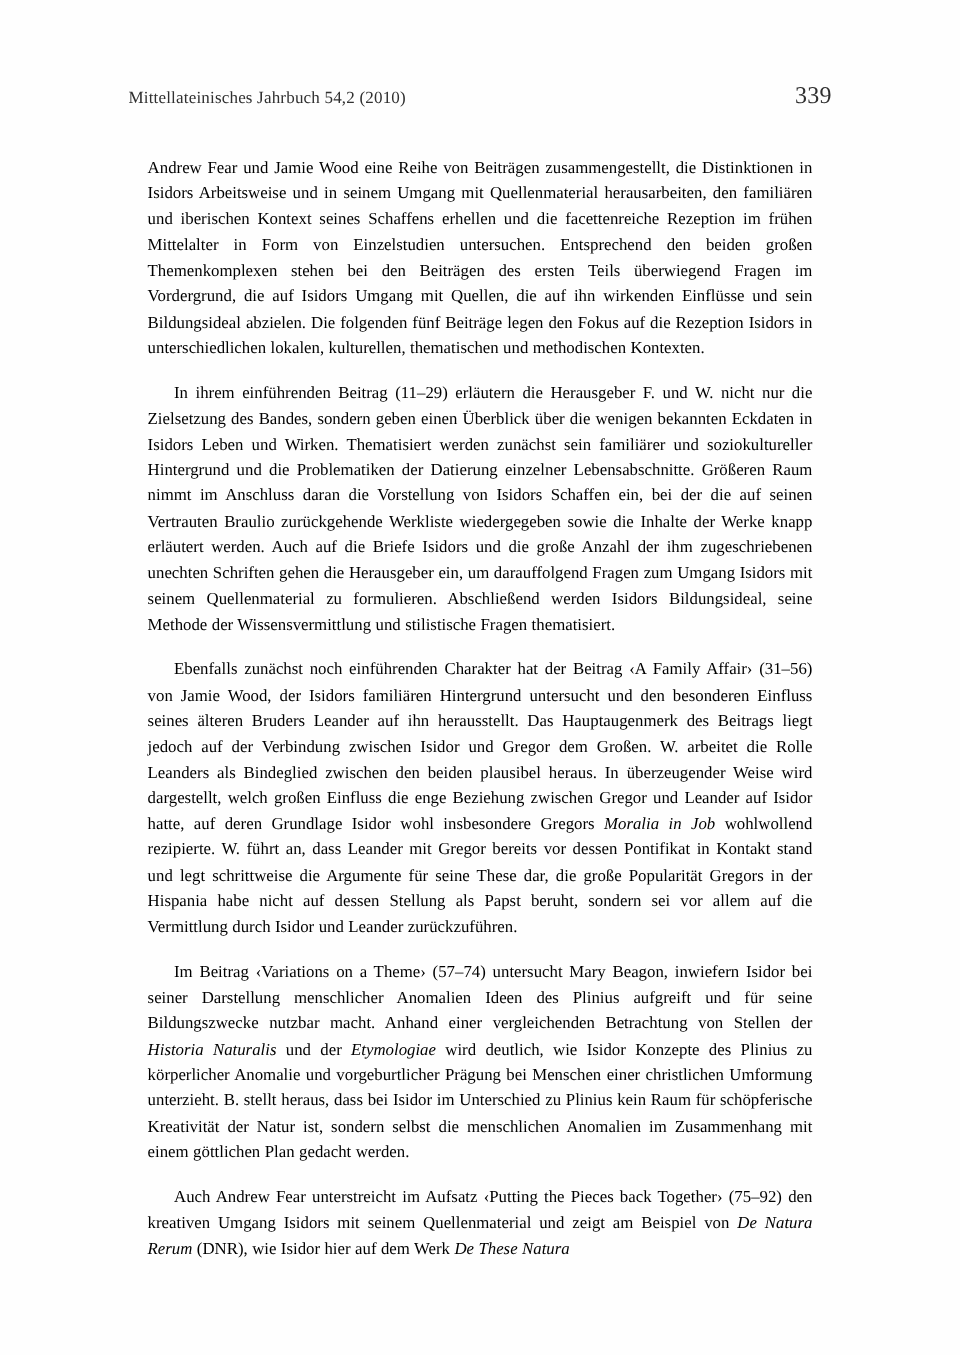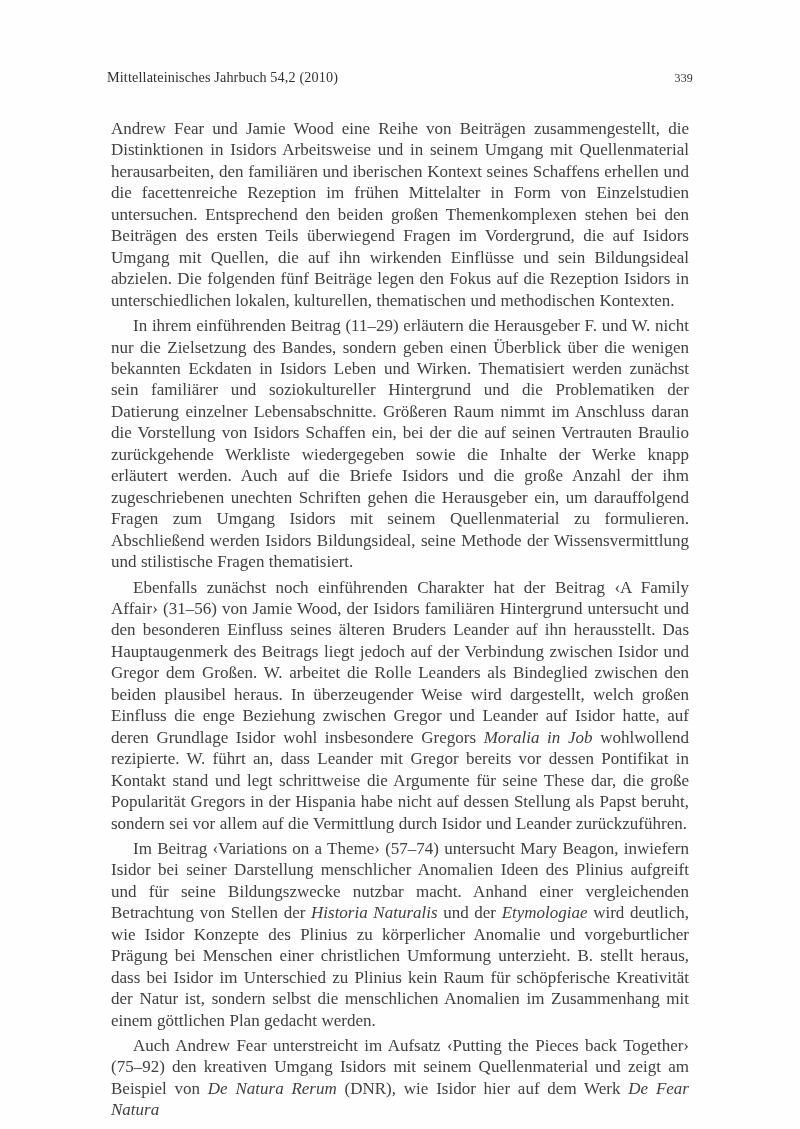--- a/index.html
+++ b/index.html
@@ -31,36 +31,36 @@
     justify-content: space-between;
     align-items: baseline;
     font-size: 14.2px;
     letter-spacing: 0.15px;
     color: #303030;
   }
   .running-head .journal {
     white-space: nowrap;
   }
   .running-head .folio {
-    font-size: 12px;
+    font-size: 20px;
     color: #303030;
   }
   .text-block {
     position: absolute;
     left: 107px;
     top: 114px;
     width: 586px;
   }
   p.para {
-    margin: 4px;
+    margin: 16px;
     text-align: justify;
     text-justify: inter-word;
-    font-size: 17px;
+    font-size: 14px;
     line-height: 21.45px;
-    color: #404040;
+    color: #000000;
     hyphens: manual;
     -webkit-hyphens: manual;
     word-spacing: 0.2px;
   }
   p.para.indented {
     text-indent: 22px;
   }
   p.para i, p.para em {
   }
   
@@ -76,16 +76,16 @@
   <div class="running-head">
     <span class="journal">Mittellateinisches Jahrbuch 54,2 (2010)</span>
     <span class="folio">339</span>
   </div>
 
   <div class="text-block">
     <p class="para">Andrew Fear und Jamie Wood eine Reihe von Beiträgen zusammengestellt, die Distinktionen in Isidors Arbeitsweise und in seinem Umgang mit Quellenmaterial herausarbeiten, den familiären und iberischen Kontext seines Schaffens erhellen und die facettenreiche Rezeption im frühen Mittelalter in Form von Einzelstudien untersuchen. Entsprechend den beiden großen Themenkomplexen stehen bei den Beiträgen des ersten Teils überwiegend Fragen im Vordergrund, die auf Isidors Umgang mit Quellen, die auf ihn wirkenden Einflüsse und sein Bildungsideal abzielen. Die folgenden fünf Beiträge legen den Fokus auf die Rezeption Isidors in unterschiedlichen lokalen, kulturellen, thematischen und methodischen Kontexten.</p>
     <p class="para indented">In ihrem einführenden Beitrag (11–29) erläutern die Herausgeber F. und W. nicht nur die Zielsetzung des Bandes, sondern geben einen Überblick über die wenigen bekannten Eckdaten in Isidors Leben und Wirken. Thematisiert werden zunächst sein familiärer und soziokultureller Hintergrund und die Problematiken der Datierung einzelner Lebensabschnitte. Größeren Raum nimmt im Anschluss daran die Vorstellung von Isidors Schaffen ein, bei der die auf seinen Vertrauten Braulio zurückgehende Werkliste wiedergegeben sowie die Inhalte der Werke knapp erläutert werden. Auch auf die Briefe Isidors und die große Anzahl der ihm zugeschriebenen unechten Schriften gehen die Herausgeber ein, um darauffolgend Fragen zum Umgang Isidors mit seinem Quellenmaterial zu formulieren. Abschließend werden Isidors Bildungsideal, seine Methode der Wissensvermittlung und stilistische Fragen thematisiert.</p>
     <p class="para indented">Ebenfalls zunächst noch einführenden Charakter hat der Beitrag ‹A Family Affair› (31–56) von Jamie Wood, der Isidors familiären Hintergrund untersucht und den besonderen Einfluss seines älteren Bruders Leander auf ihn herausstellt. Das Hauptaugenmerk des Beitrags liegt jedoch auf der Verbindung zwischen Isidor und Gregor dem Großen. W. arbeitet die Rolle Leanders als Bindeglied zwischen den beiden plausibel heraus. In überzeugender Weise wird dargestellt, welch großen Einfluss die enge Beziehung zwischen Gregor und Leander auf Isidor hatte, auf deren Grundlage Isidor wohl insbesondere Gregors <i>Moralia in Job</i> wohlwollend rezipierte. W. führt an, dass Leander mit Gregor bereits vor dessen Pontifikat in Kontakt stand und legt schrittweise die Argumente für seine These dar, die große Popularität Gregors in der Hispania habe nicht auf dessen Stellung als Papst beruht, sondern sei vor allem auf die Vermittlung durch Isidor und Leander zurückzuführen.</p>
     <p class="para indented">Im Beitrag ‹Variations on a Theme› (57–74) untersucht Mary Beagon, inwiefern Isidor bei seiner Darstellung menschlicher Anomalien Ideen des Plinius aufgreift und für seine Bildungszwecke nutzbar macht. Anhand einer vergleichenden Betrachtung von Stellen der <i>Historia Naturalis</i> und der <i>Etymologiae</i> wird deutlich, wie Isidor Konzepte des Plinius zu körperlicher Anomalie und vorgeburtlicher Prägung bei Menschen einer christlichen Umformung unterzieht. B. stellt heraus, dass bei Isidor im Unterschied zu Plinius kein Raum für schöpferische Kreativität der Natur ist, sondern selbst die menschlichen Anomalien im Zusammenhang mit einem göttlichen Plan gedacht werden.</p>
-    <p class="para indented">Auch Andrew Fear unterstreicht im Aufsatz ‹Putting the Pieces back Together› (75–92) den kreativen Umgang Isidors mit seinem Quellenmaterial und zeigt am Beispiel von <i>De Natura Rerum</i> (DNR), wie Isidor hier auf dem Werk <i>De Fear Natura</i></p>
+    <p class="para indented">Auch Andrew Fear unterstreicht im Aufsatz ‹Putting the Pieces back Together› (75–92) den kreativen Umgang Isidors mit seinem Quellenmaterial und zeigt am Beispiel von <i>De Natura Rerum</i> (DNR), wie Isidor hier auf dem Werk <i>De These Natura</i></p>
   </div>
 
 </div>
 
 </body></html>

